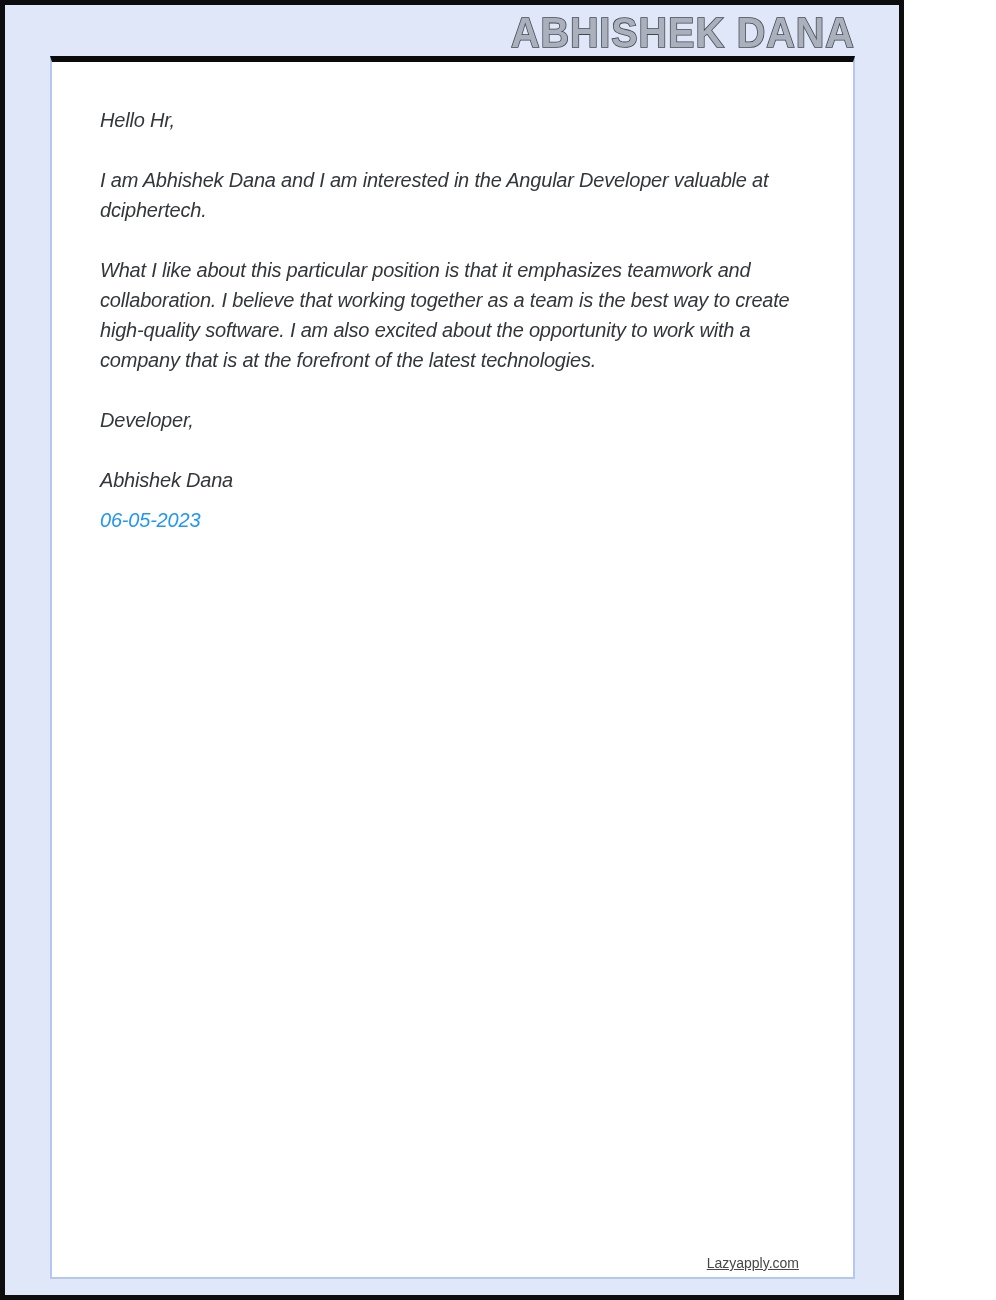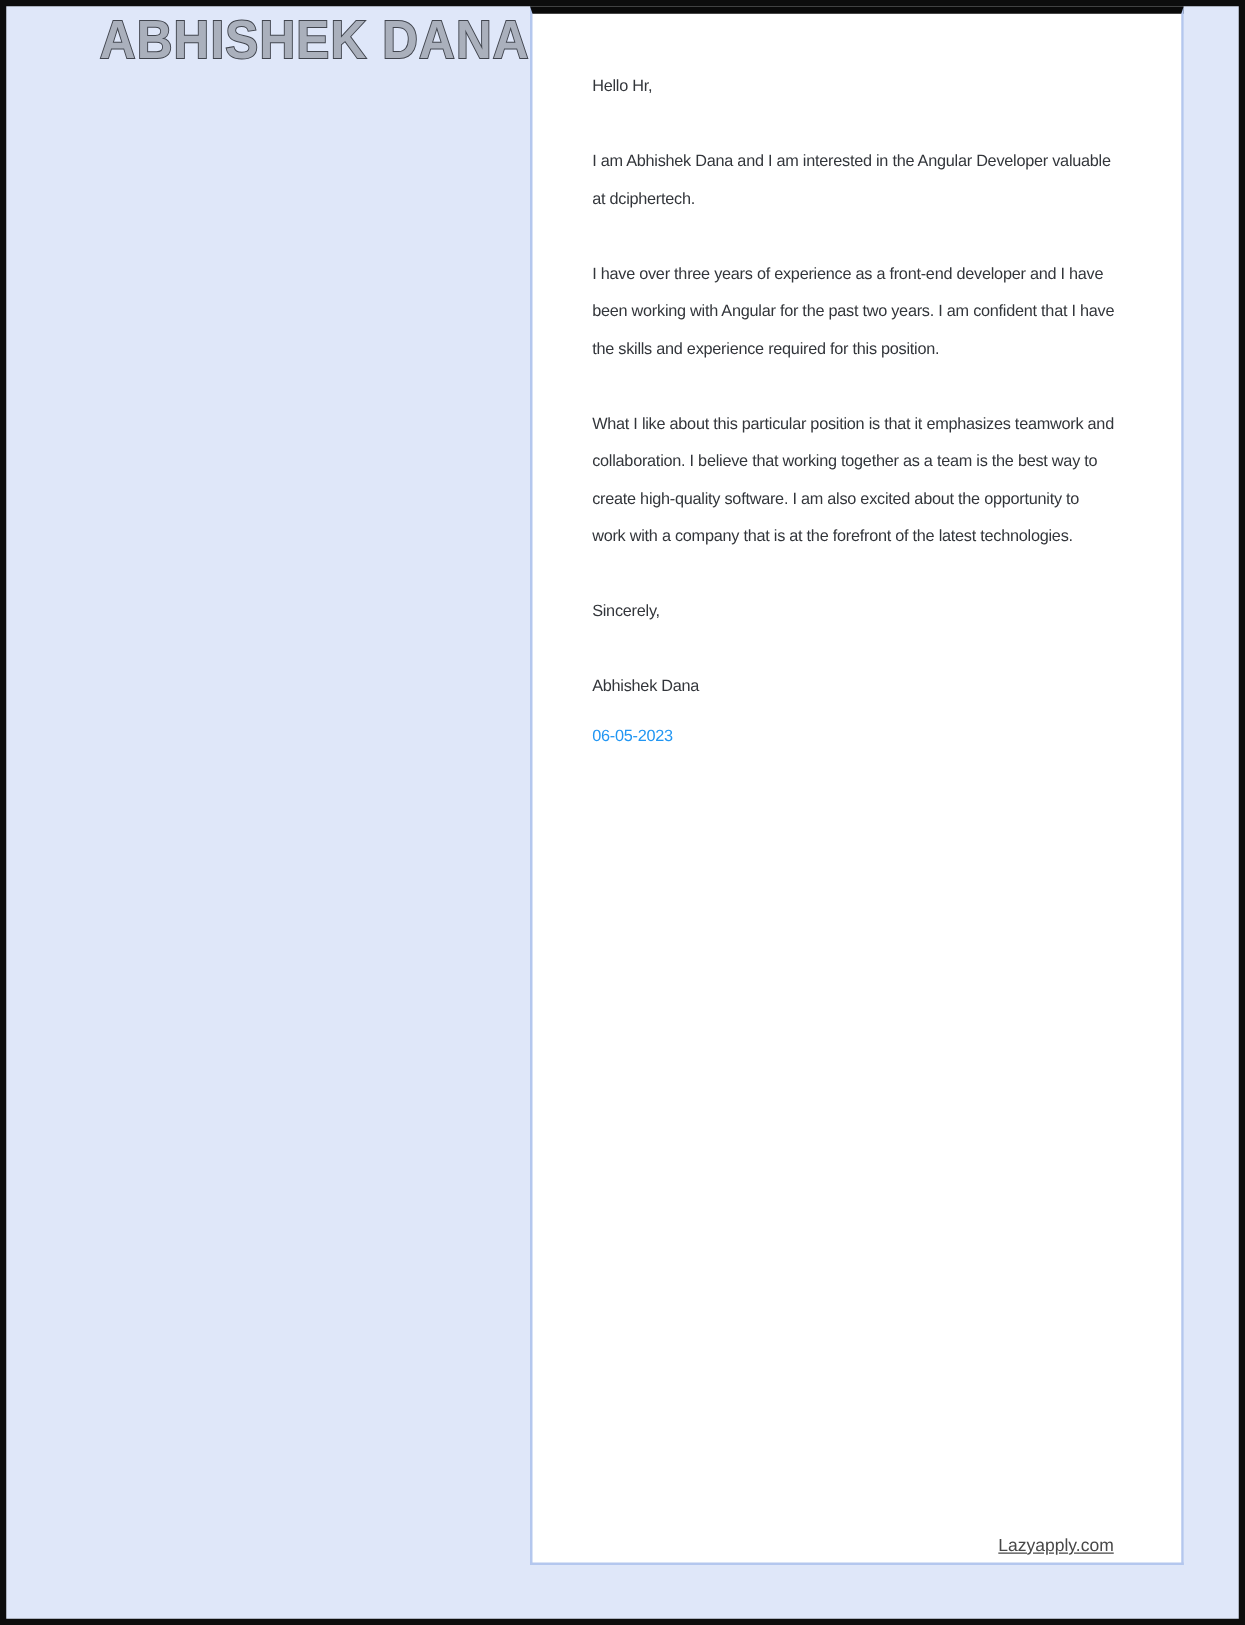--- a/index.html
+++ b/index.html
@@ -1,27 +1,28 @@
 <!DOCTYPE html>
 <html style="--background: #dfe7f9; --frame: #0d0d0d; --letter-border: #b4c7ee; --accent-blue: #2196f3; --text: #33363b; --header-outline: #41454e;"><head>
 <meta charset="utf-8">
 <style>
   html, body { margin: 0; padding: 0; }
   body {
     font-family: "Liberation Sans", "DejaVu Sans", sans-serif;
     background: #ffffff;
   }
   .page {
-    width: 996px;
+    width: 904px;
     height: 1300px;
     box-sizing: border-box;
     border: 5px solid var(--frame, #0d0d0d);
     background: var(--background, #dfe7f9);
-    padding: 0 44px 43px 45px;
+    padding: 0 44px 16px 45px;
     display: flex;
+    flex-direction: column;
   }
   .header {
     height: 49px;
     flex: none;
     display: flex;
     justify-content: flex-end;
     align-items: flex-end;
     padding-bottom: 2px;
     overflow: visible;
   }
@@ -44,24 +45,25 @@
     border-top: 6px solid #0a0a0a;
     border-left: 2px solid var(--letter-border, #b4c7ee);
     border-right: 2px solid var(--letter-border, #b4c7ee);
     border-bottom: 2px solid var(--letter-border, #b4c7ee);
     padding: 43px 52px 4px 48px;
     display: flex;
     flex-direction: column;
   }
   .letter-content {
     flex: 1;
-    font-size: 13px;
+    font-size: 20px;
     line-height: 30px;
     letter-spacing: -0.2px;
     color: var(--text, #33363b);
+    font-style: italic;
   }
   .letter-content p { margin: 30px 0; }
   .letter-content p:first-child { margin-top: 0; }
   .signature { margin-bottom: 0 !important; }
   .date {
     margin-top: 10px !important;
     color: var(--accent-blue, #2196f3);
   }
   .footer {
     flex: none;
@@ -80,23 +82,22 @@
 <div class="page">
 
   <div class="header">
     <div class="header-name">ABHISHEK DANA</div>
   </div>
 
   <div class="letter">
     <div class="letter-content">
       <p class="greeting">Hello Hr,</p>
       <p>I am Abhishek Dana and I am interested in the Angular Developer valuable at dciphertech.</p>
-      <p>I have over three years of experience as a front-end developer and I have been working with Angular for the past two years. I am confident that I have the skills and experience required for this position.</p>
       <p>What I like about this particular position is that it emphasizes teamwork and collaboration. I believe that working together as a team is the best way to create high-quality software. I am also excited about the opportunity to work with a company that is at the forefront of the latest technologies.</p>
-      <p class="closing">Sincerely,</p>
+      <p class="closing">Developer,</p>
       <p class="signature">Abhishek Dana</p>
       <p class="date">06-05-2023</p>
     </div>
 
     <div class="footer">Lazyapply.com</div>
   </div>
 
 </div>
 
 </body></html>

